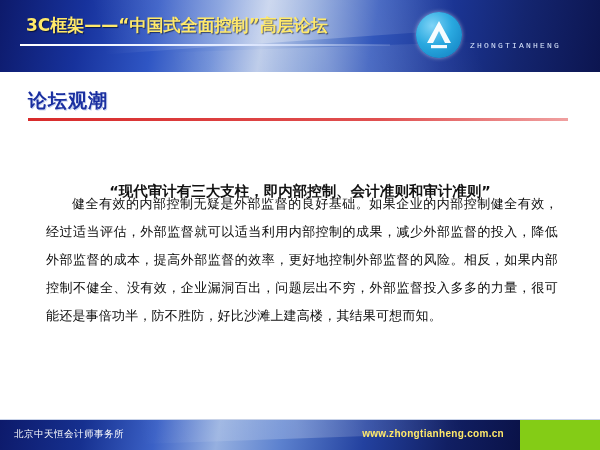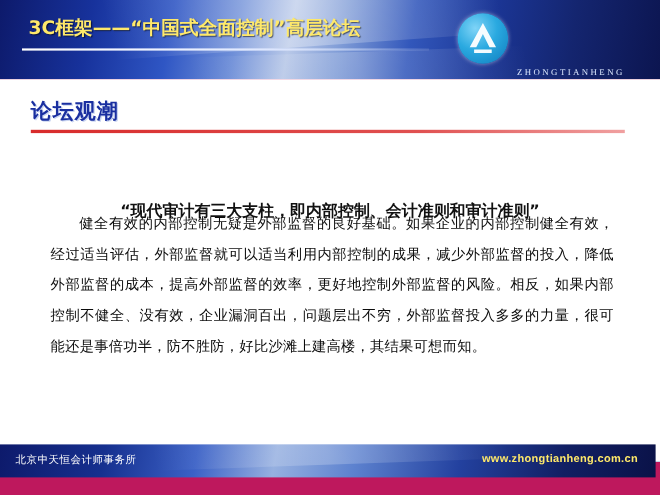--- a/index.html
+++ b/index.html
@@ -10,21 +10,21 @@
     width: 600px;
     height: 450px;
     overflow: hidden;
     font-family: "Liberation Sans", sans-serif;
     background: #ffffff;
   }
   .slide {
     position: relative;
     width: 600px;
     height: 450px;
-    background: #be185d;
+    background: #84cc16;
     overflow: hidden;
   }
 
   
   .header {
     position: absolute;
     left: 0; top: 0;
     width: 600px; height: 72px;
     background: linear-gradient(100deg,
         #0d1a6b 0%,
@@ -97,22 +97,21 @@
     letter-spacing: 2px;
     font-family: "DejaVu Sans", "Liberation Sans", sans-serif;
     text-shadow: 1px 1px 1px rgba(0,0,0,0.4);
   }
   .logo-en {
     position: absolute;
     left: 54px; top: 29px;
     font-size: 8px;
     color: #dce8ff;
     letter-spacing: 2.2px;
-    font-family: Liberation Serif, serif;
-    margin-top: 20px;
+    font-family: Liberation Mono, monospace;
   }
 
   
   .body-area {
     position: absolute;
     left: 0; top: 72px;
     width: 600px; height: 348px;
     background: #ffffff;
   }
 
@@ -157,22 +156,22 @@
     line-height: 28px;
     text-align: justify;
     text-indent: 26px;
     font-family: "DejaVu Sans", "Liberation Sans", sans-serif;
     letter-spacing: 0.2px;
   }
 
   
   .footer {
     position: absolute;
-    left: 0; bottom: 16px;
-    width: 596px; height: 30px;
+    left: 0; bottom: 0;
+    width: 520px; height: 30px;
     background: linear-gradient(100deg,
         #0d1a6b 0%,
         #16308f 16%,
         #3b61c6 30%,
         #96b0e0 42%,
         #5d82cf 54%,
         #23419f 70%,
         #111f63 86%,
         #0a1248 100%);
     overflow: hidden;

